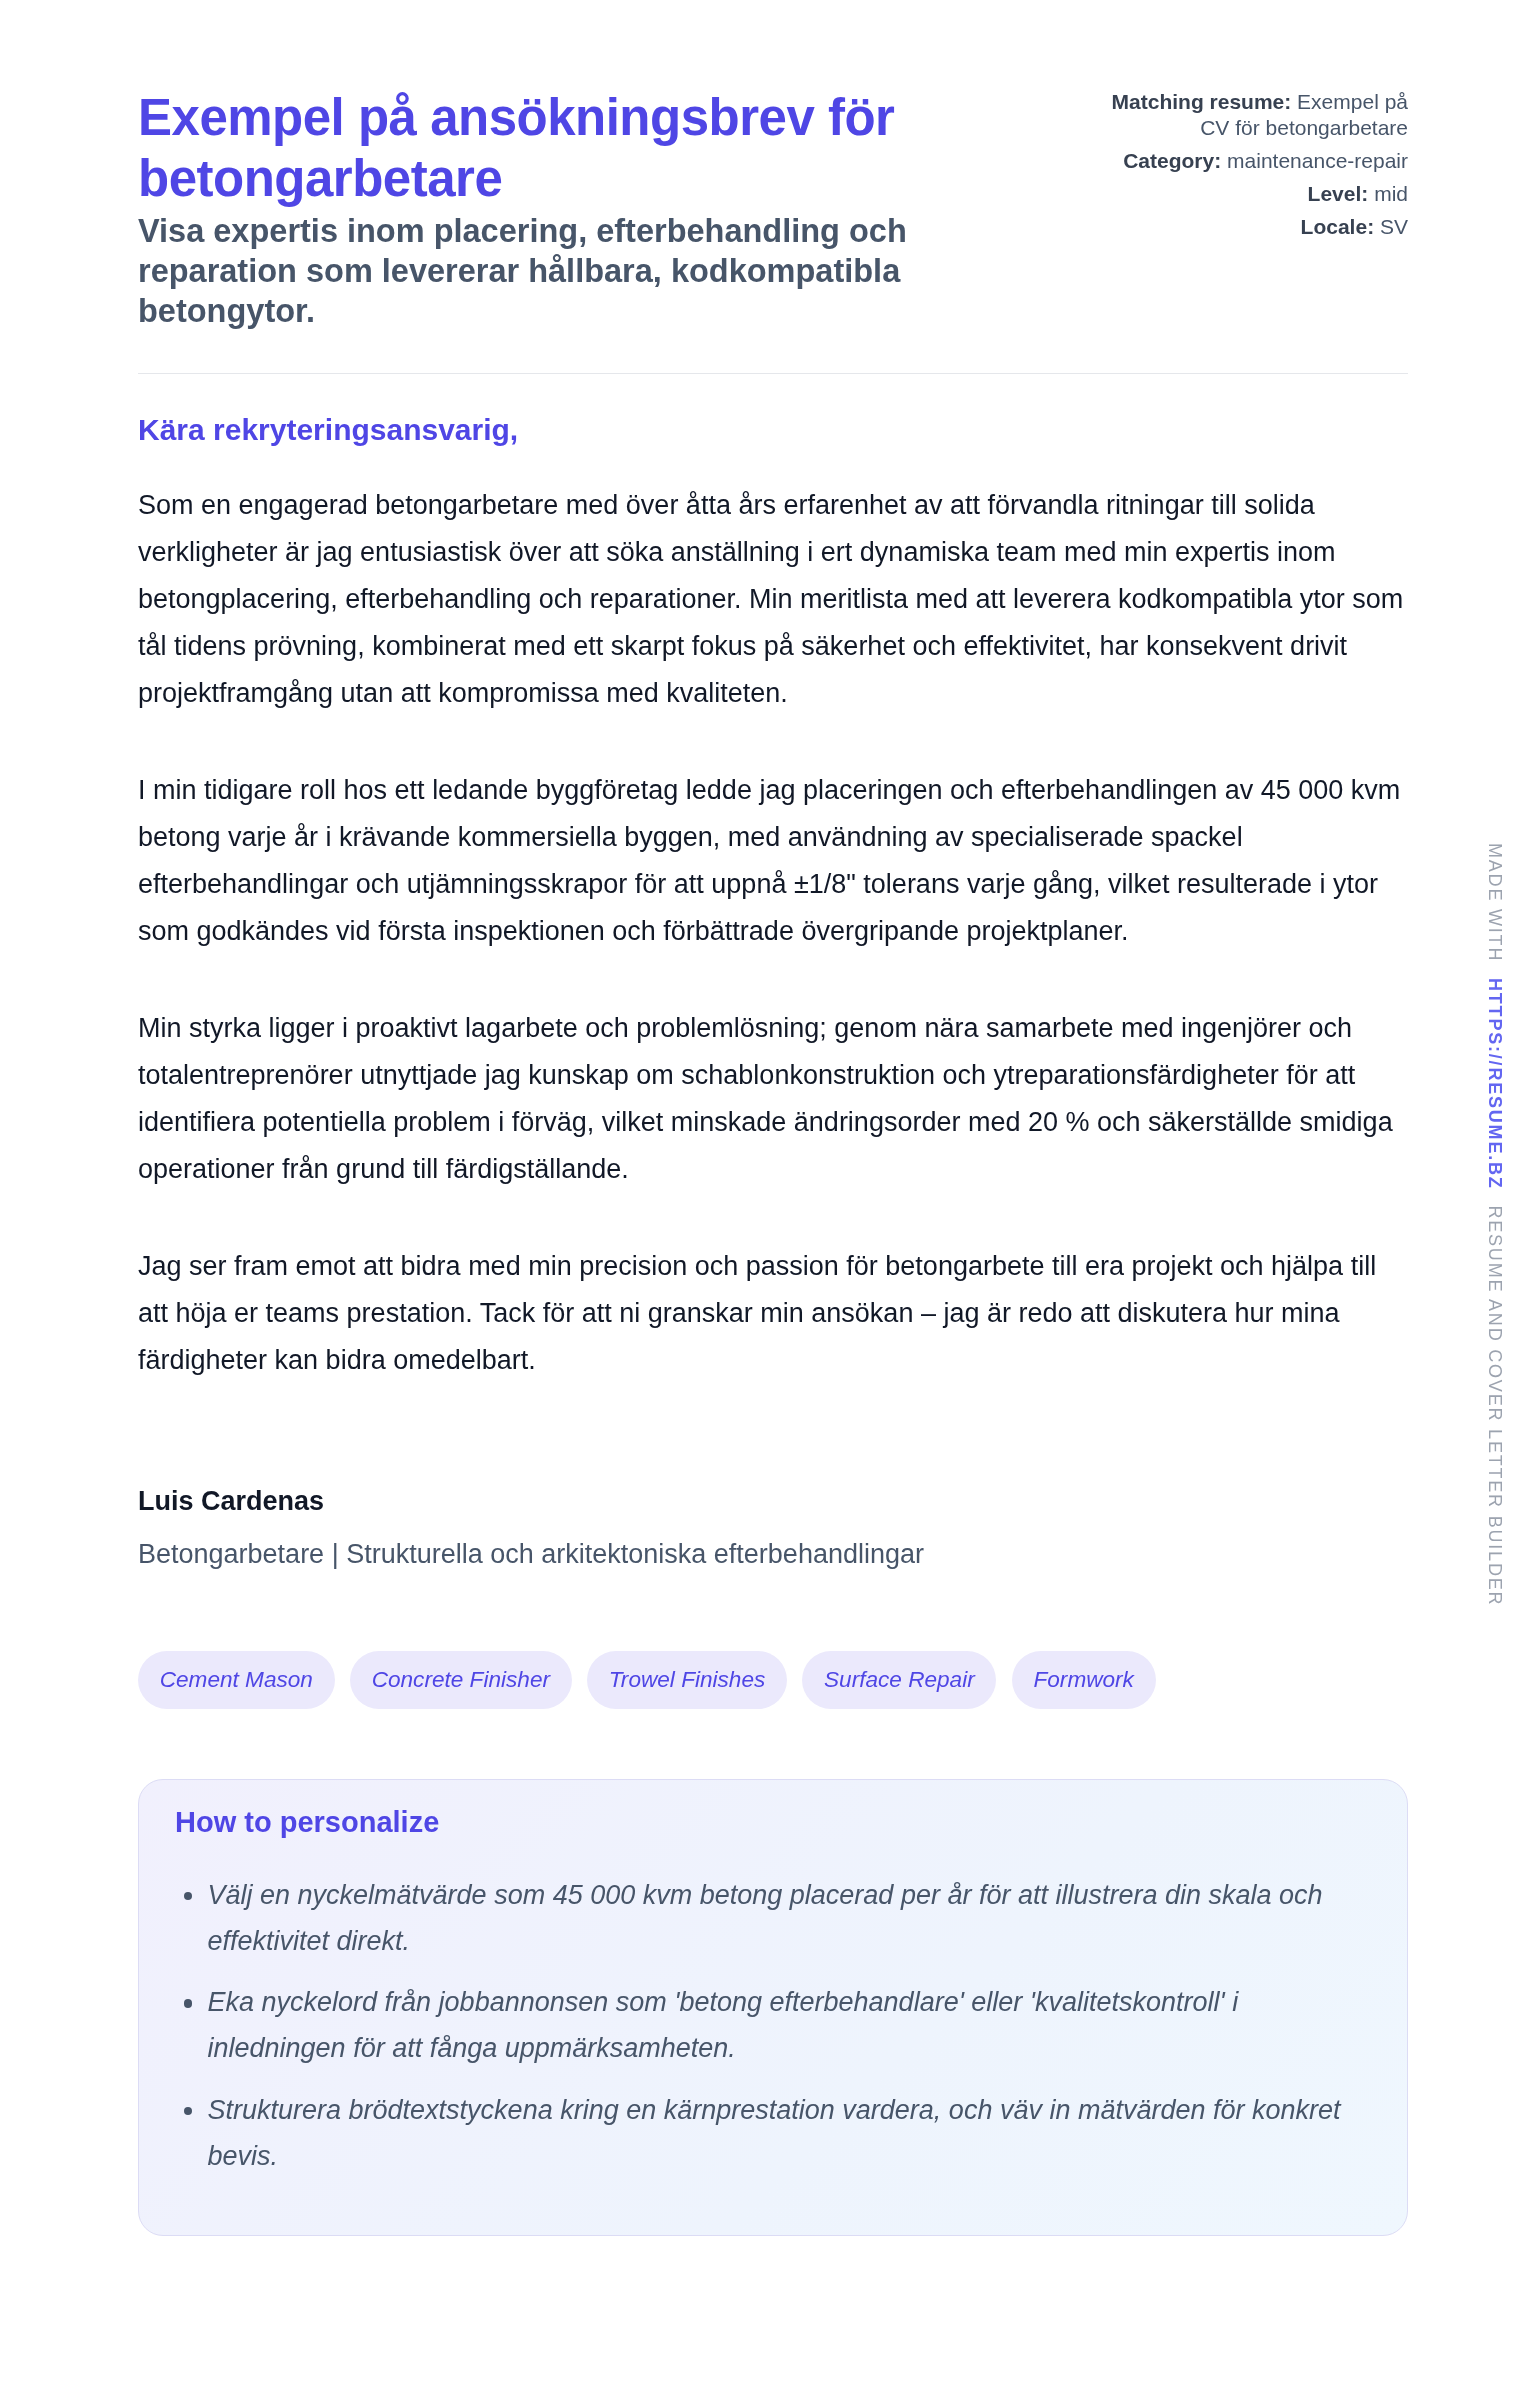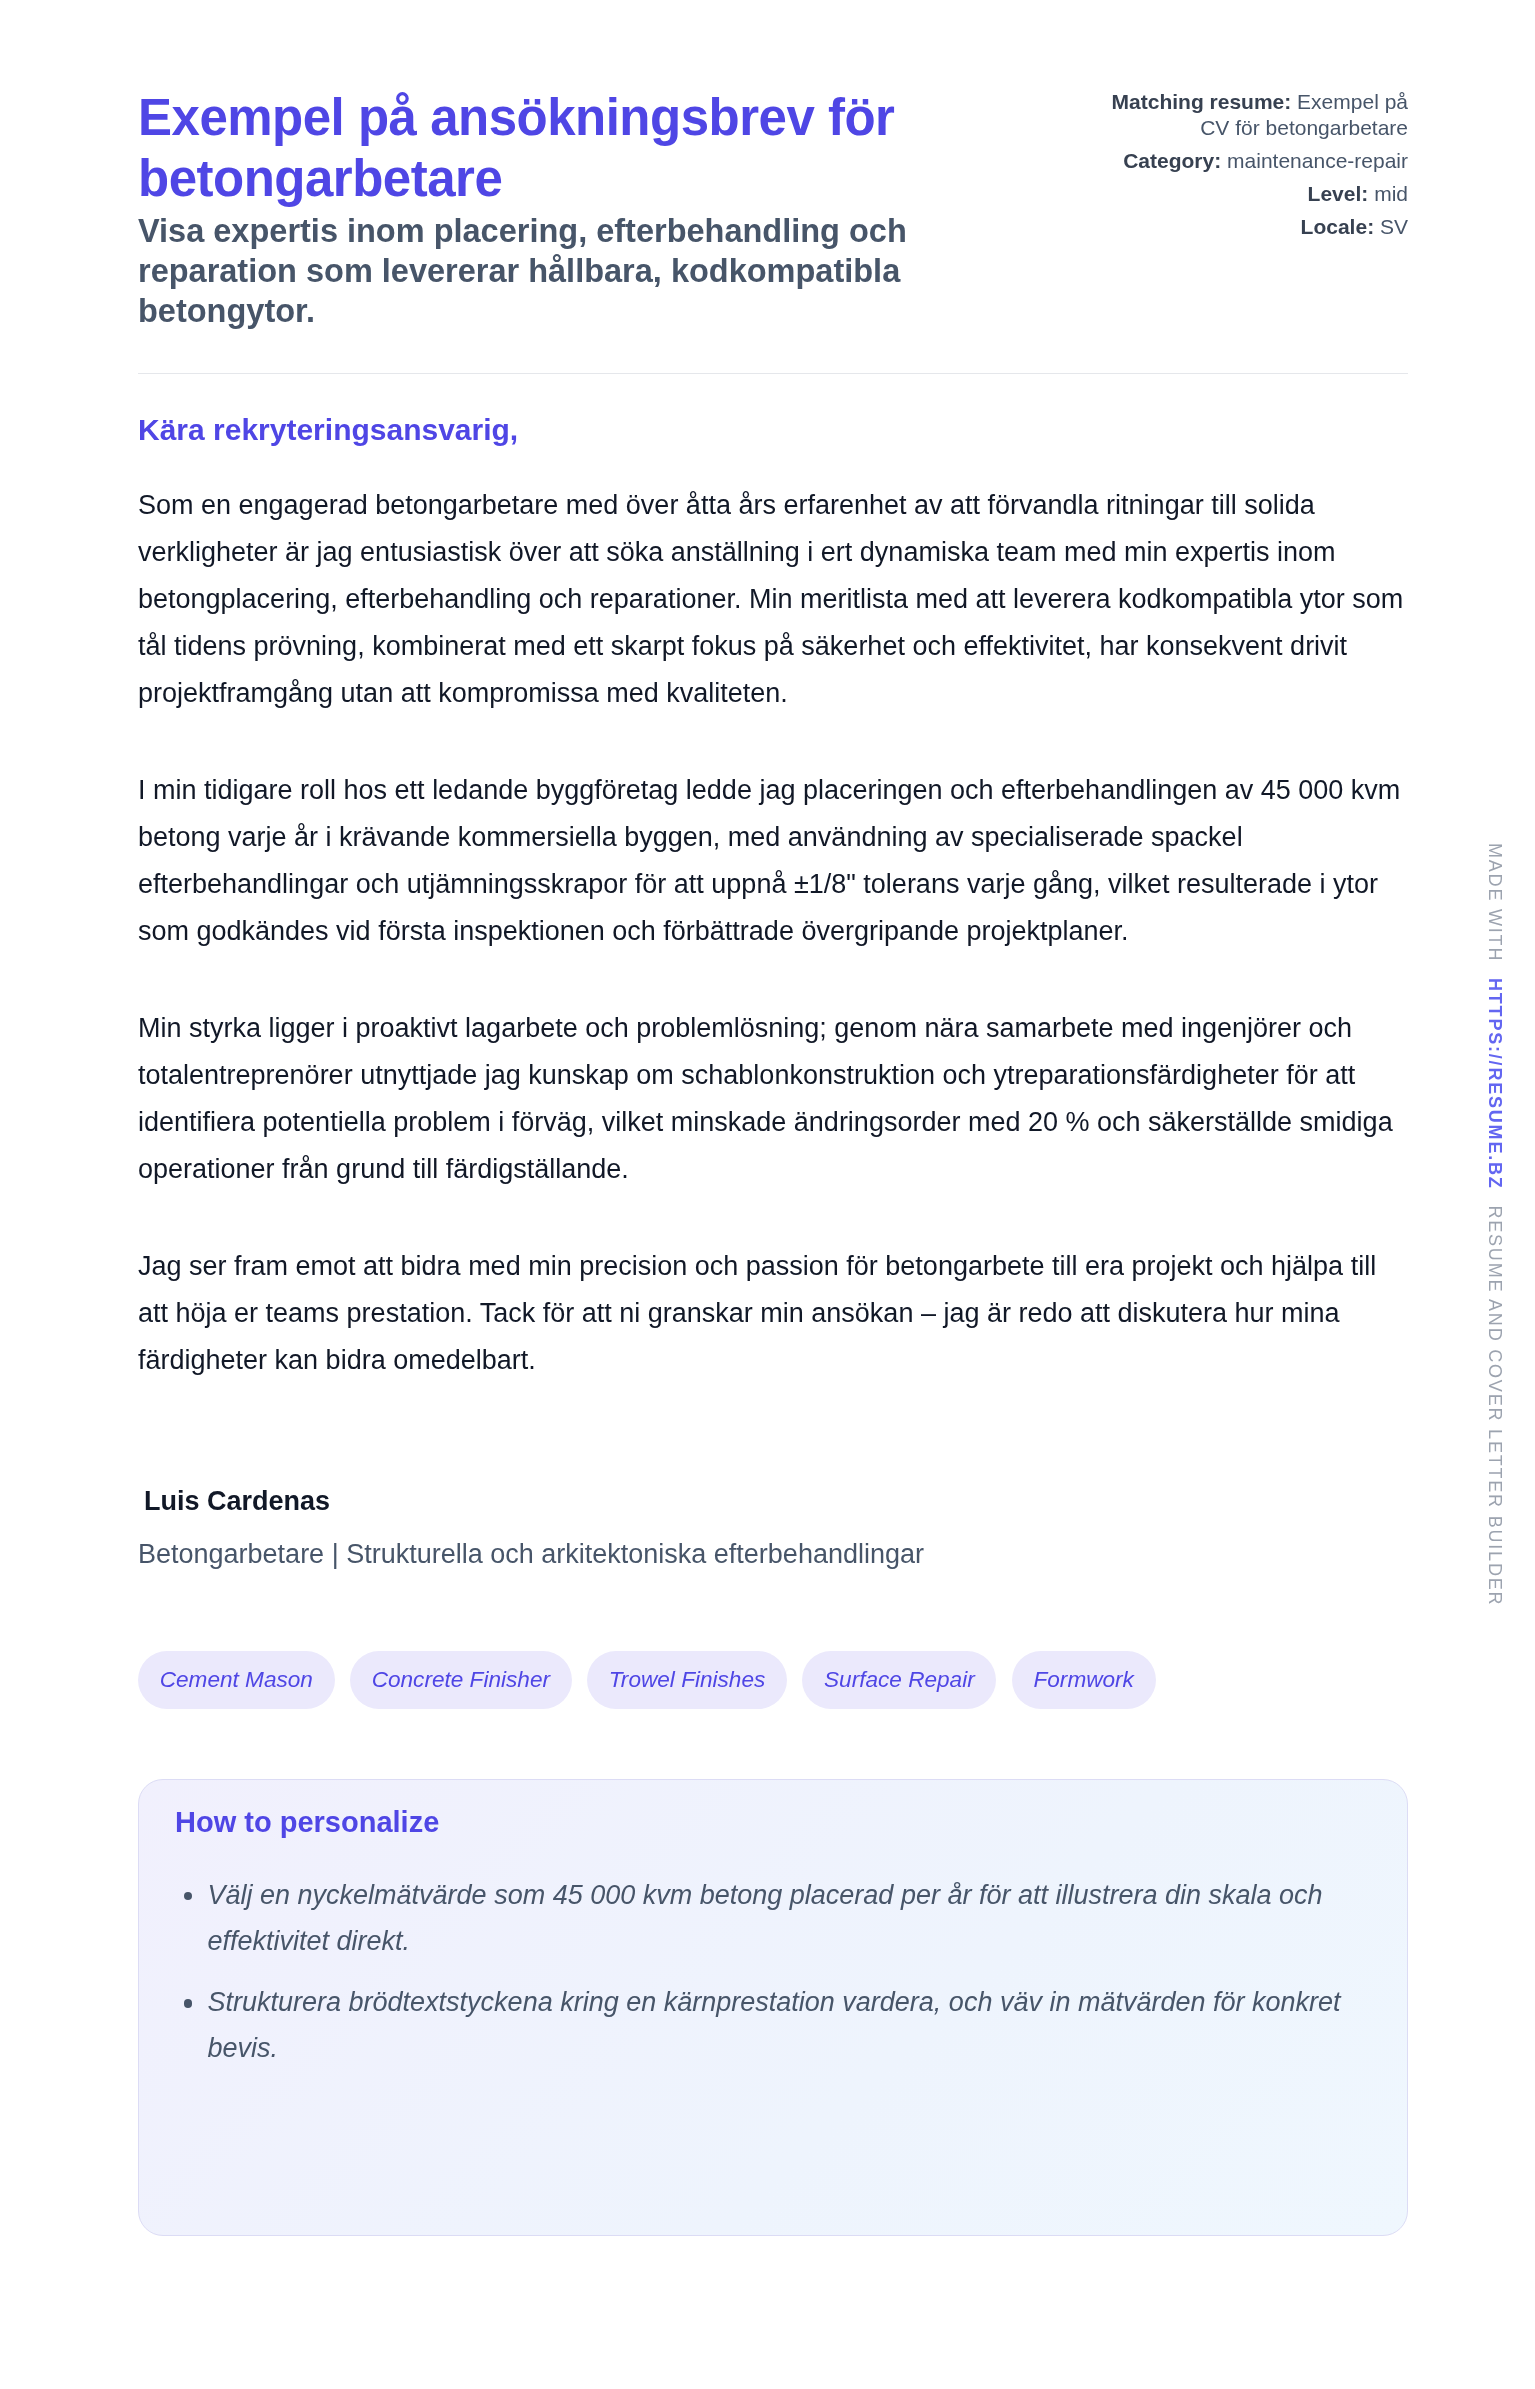--- a/index.html
+++ b/index.html
@@ -72,21 +72,20 @@
     }
     .paragraph + .paragraph { margin-top: 50px; }
     .signature {
       margin-top: 99px;
     }
     .sig-name {
       font-size: 27px;
       line-height: 36px;
       font-weight: 700;
       color: #111827;
-      margin-left: 6px;
     }
     .sig-title {
       margin-top: 16.3px;
       font-size: 27px;
       line-height: 36px;
       color: #475569;
     }
     
     .tags {
       margin-top: 79px;
@@ -222,20 +221,24 @@
 
     <aside class="tips">
       <h3 class="tips-title">How to personalize</h3>
       <ul class="tips-list">
         <li class="tips-item">
           <span class="bullet"></span>
           <span>Välj en nyckelmätvärde som 45 000 kvm betong placerad per år för att illustrera din skala och effektivitet direkt.</span>
         </li>
         <li class="tips-item">
           <span class="bullet"></span>
+          <span>Eka nyckelord från jobbannonsen som 'betong efterbehandlare' eller 'kvalitetskontroll' i inledningen för att fånga uppmärksamheten.</span>
+        </li>
+        <li class="tips-item">
+          <span class="bullet"></span>
           <span>Strukturera brödtextstyckena kring en kärnprestation vardera, och väv in mätvärden för konkret bevis.</span>
         </li>
       </ul>
     </aside>
   </div>
 
   <div class="side-mark">
     <div class="side-mark-inner">
       <span>Made with</span>
       <span class="link">https://resume.bz</span>

